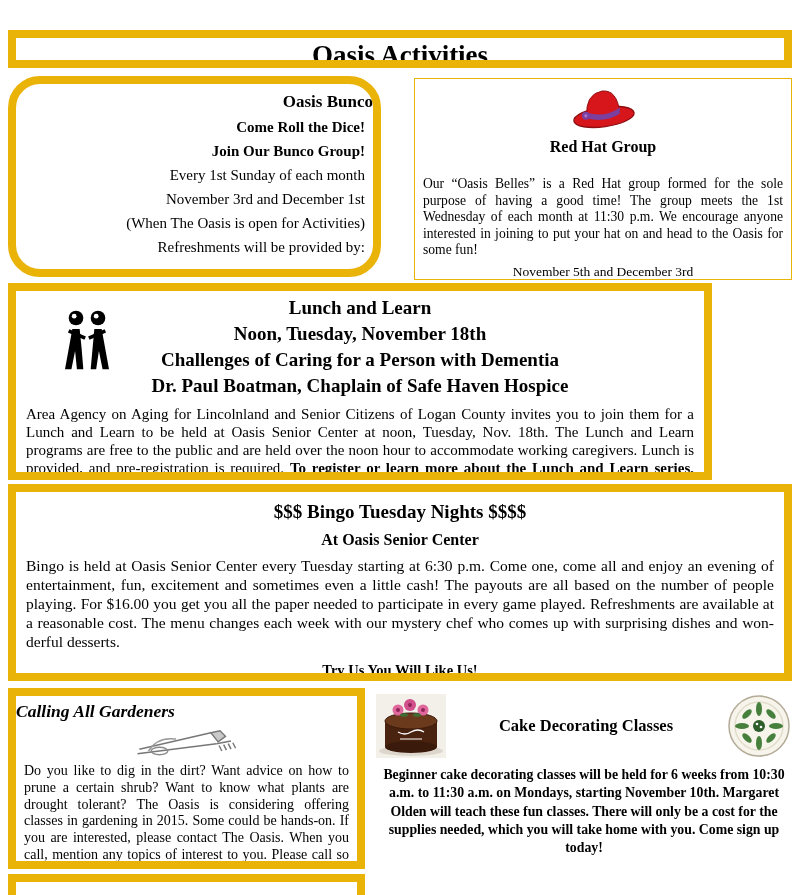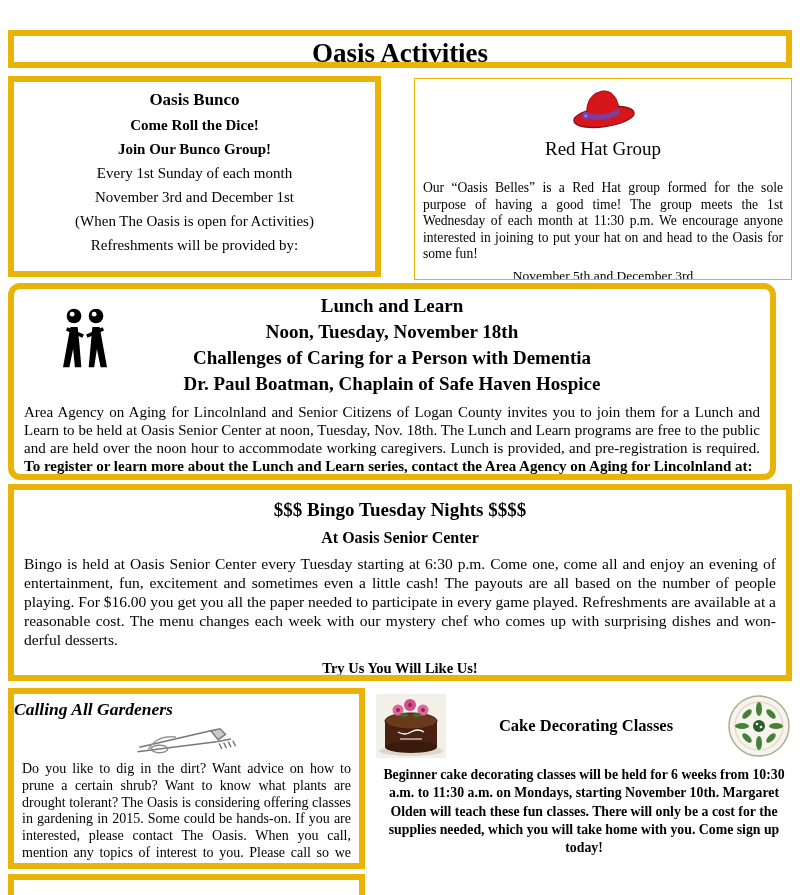--- a/index.html
+++ b/index.html
@@ -1,42 +1,42 @@
 <!DOCTYPE html>
 <html><head>
 <meta charset="utf-8">
 <style>
   html,body{margin:0;padding:0;background:#fff;}
   .page{
     position:relative;width:800px;height:895px;background:#ffffff;
     font-family:"Liberation Serif", serif;color:#000;overflow:hidden;
   }
-  .box{position:absolute;background:#fff;border:6px solid #eab308;box-sizing:border-box;overflow:hidden;}
+  .box{position:absolute;background:#fff;border:8px solid #eab308;box-sizing:border-box;overflow:hidden;}
   .thin{border-width:1px;}
   .noborder{border:none;}
 
   
   .title-box{left:8px;top:30px;width:784px;height:38px;}
   .page-title{font-size:27px;font-weight:bold;text-align:center;line-height:34px;margin:0;}
 
   
-  .bunco-box{left:8px;top:76px;width:373px;height:201px;text-align:center;}
+  .bunco-box{left:8px;top:76px;width:373px;height:201px;text-align:right;border-radius:32px;}
   .bunco-title{font-size:17px;font-weight:bold;margin:8px 0 2px;}
   .bunco-line{font-size:15px;margin:7px 8px;}
   .bunco-line.b{font-weight:bold;}
 
   
   .redhat-box{left:414px;top:78px;width:378px;height:202px;}
   .hat-wrap{text-align:center;margin-top:4px;}
-  .redhat-title{font-size:19px;font-weight:normal;text-align:center;margin:1px 0 2px;}
+  .redhat-title{font-size:16px;font-weight:bold;text-align:center;margin:1px 0 2px;}
   .redhat-body{font-size:13.6px;line-height:1.22;margin:20px 8px 0;text-align:justify;}
   .redhat-dates{font-size:13.5px;text-align:center;margin-top:5px;}
 
   
-  .lunch-box{left:8px;top:283px;width:768px;height:197px;border-radius:12px;}
+  .lunch-box{left:8px;top:283px;width:704px;height:197px;}
   .lunch-logo{position:absolute;left:38px;top:16px;}
   .lunch-title{font-size:19px;font-weight:bold;text-align:center;margin:6px 0 0;}
   .lunch-sub{font-size:19px;font-weight:bold;text-align:center;margin:4px 0 0;}
   .lunch-body{font-size:15px;line-height:1.2;text-align:justify;margin:8px 10px 0;}
   .lunch-body .tail{font-weight:bold;}
   .lunch-phone{font-size:14.5px;font-weight:bold;text-align:center;margin-top:4px;}
 
   
   .bingo-box{left:8px;top:484px;width:784px;height:197px;}
   .bingo-title{font-size:19px;font-weight:bold;text-align:center;margin:9px 0 0;}

